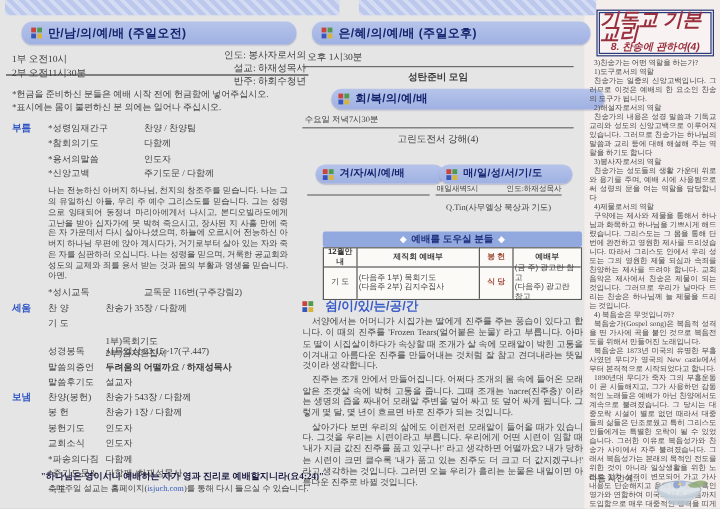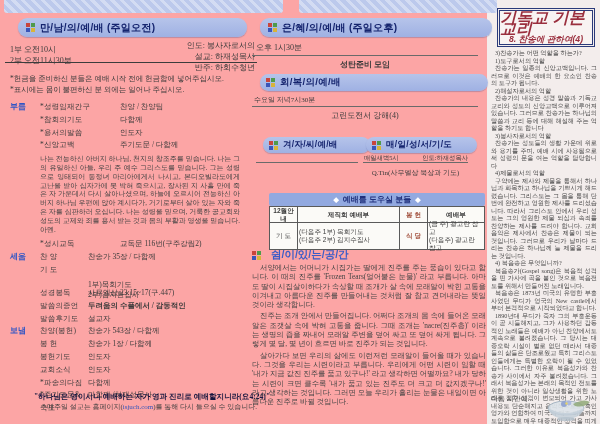--- a/index.html
+++ b/index.html
@@ -1,17 +1,17 @@
 <!DOCTYPE html>
 <html><head>
 <meta charset="utf-8">
 <style>
   html,body{margin:0;padding:0;}
   body{width:600px;height:424px;background:#cfccc7;font-family:"Liberation Serif","DejaVu Serif",serif;color:#3b3b3b;}
-  .page{position:relative;width:600px;height:424px;background:#fca5a5;overflow:hidden;}
+  .page{position:relative;width:600px;height:424px;background:#e5e5e5;overflow:hidden;}
   .rightbg{position:absolute;left:487px;top:0;width:113px;height:424px;background:#f3edec;}
   .strip{position:absolute;top:0;height:13px;background:#bcc9ec;
          background-image:repeating-linear-gradient(45deg,rgba(255,255,255,.35) 0 3px,rgba(255,255,255,0) 3px 7px);}
   .strip-l{left:4px;width:279px;border-radius:0 0 3px 3px;}
   .strip-r{left:299px;width:198px;border-radius:0 0 3px 3px;}
   .hdrbar{position:absolute;height:19px;border-radius:9px;background:linear-gradient(#b6c4ea,#9fb1e3);
           color:#15246e;font-weight:bold;font-size:10px;display:flex;align-items:center;padding:0 8px;
           font-family:"Liberation Sans",sans-serif;letter-spacing:.3px;box-shadow:0 1px 1px rgba(80,90,140,.35);}
   .hdr-sm{height:16px;font-size:8.5px;padding:0 6px;}
   .qicon{display:inline-grid;grid-template-columns:4px 4px;grid-template-rows:4px 4px;gap:1px;margin-right:5px;flex:none;}
@@ -133,21 +133,21 @@
         </span>
       </div>
     <div class="row w2">
         <span class="grp"></span>
         <span class="term">성경봉독</span>
         <span class="val">사무엘상 23:15~17(구.447)</span>
       </div>
     <div class="row w2">
         <span class="grp"></span>
         <span class="term">말씀의증언</span>
-        <span class="val boldv">두려움의 수풀에서 / 감동적인</span>
+        <span class="val boldv">두려움의 어떨까요 / 하재성목사</span>
       </div>
     <div class="row w2">
         <span class="grp"></span>
         <span class="term">말씀후기도</span>
         <span class="val">설교자</span>
       </div>
     <div class="row w2">
         <span class="grp">보냄</span>
         <span class="term">찬양(봉헌)</span>
         <span class="val">찬송가 543장 / 다함께</span>
@@ -190,21 +190,21 @@
         <i class="q2"></i>
         <i class="q3"></i>
         <i class="q4"></i>
       </span>
     <span>은/혜/의/예/배 (주일오후)</span>
   </div>
   <div class="txt" style="left:256px;top:42px;text-align:center;">오후 1시30분</div>
   <div class="hline thin" style="left:252px;top:55px;width:226px;"></div>
   <div class="txt center" style="left:252px;top:59px;width:226px;font-weight:bold;">성탄준비 모임</div>
 
-  <div class="hdrbar hdr-sm" style="left:260px;top:74px;width:216px;font-size:9.5px;height:17px;">
+  <div class="hdrbar hdr-sm" style="left:276px;top:74px;width:216px;font-size:9.5px;height:17px;">
     <span class="qicon">
         <i class="q1"></i>
         <i class="q2"></i>
         <i class="q3"></i>
         <i class="q4"></i>
       </span>
     <span>회/복/의/예/배</span>
   </div>
   <div class="txt" style="left:254px;top:95px;font-size:7px;">수요일 저녁7시30분</div>
   <div class="hline thin" style="left:252px;top:106px;width:226px;"></div>

